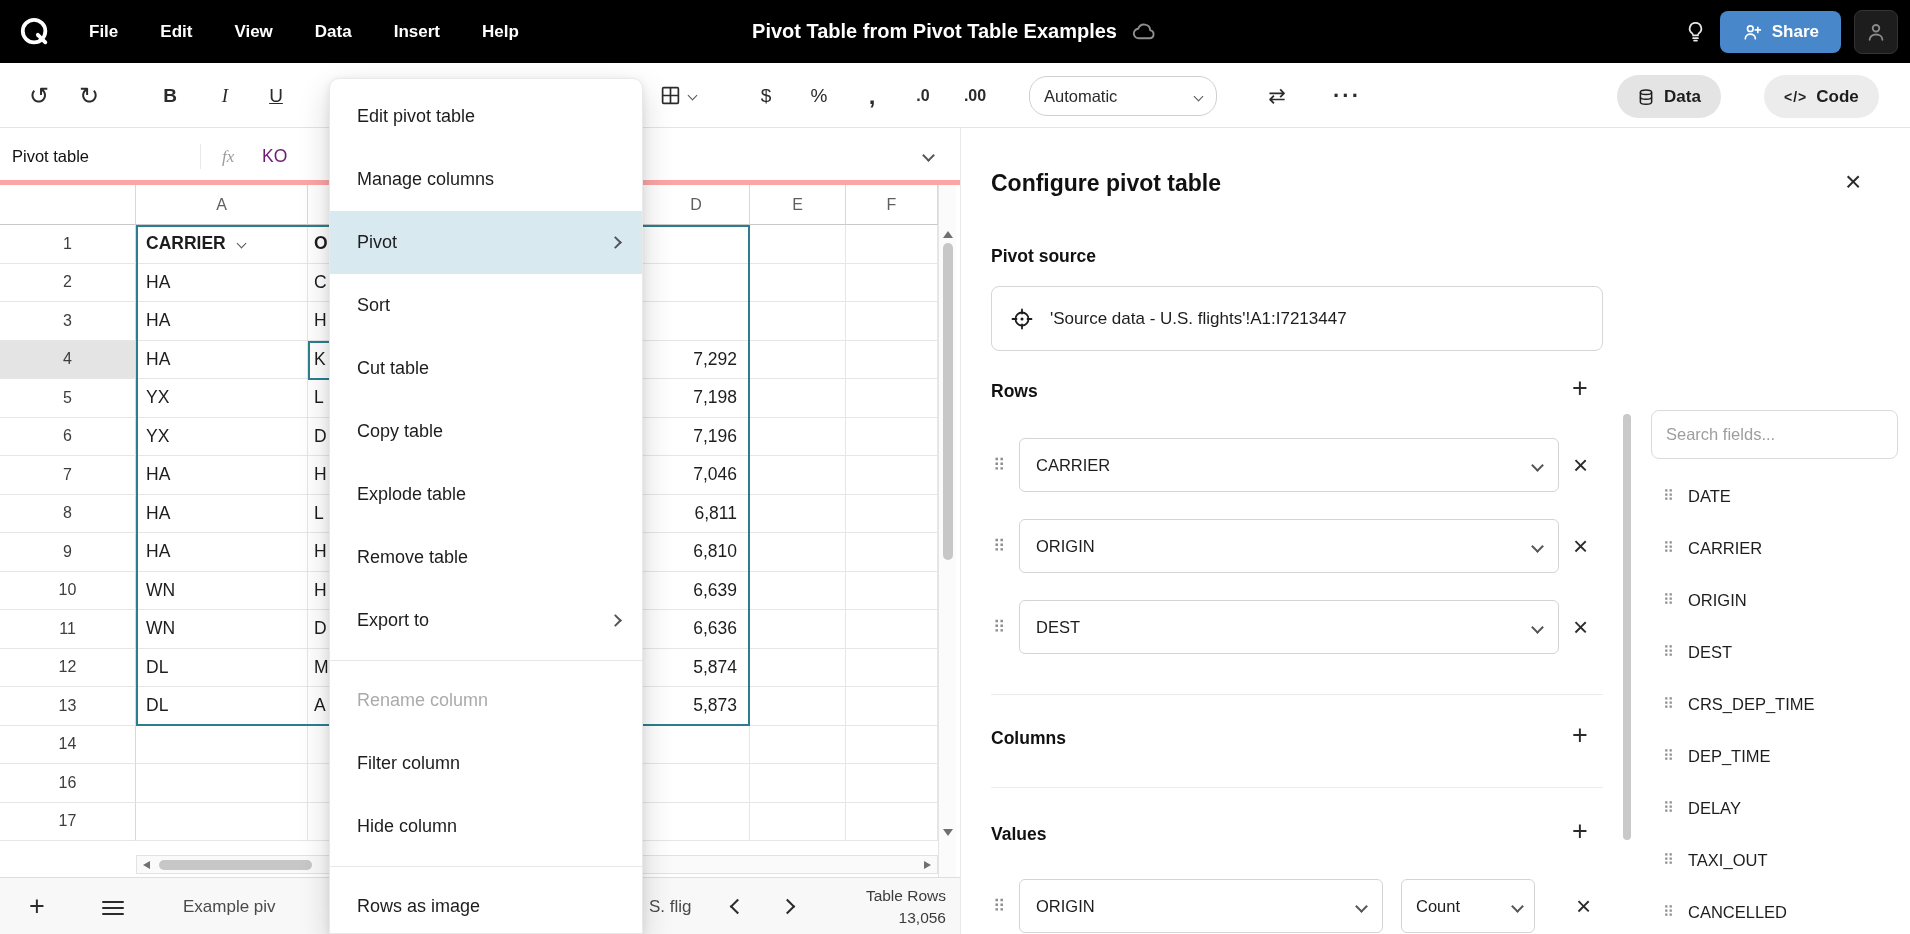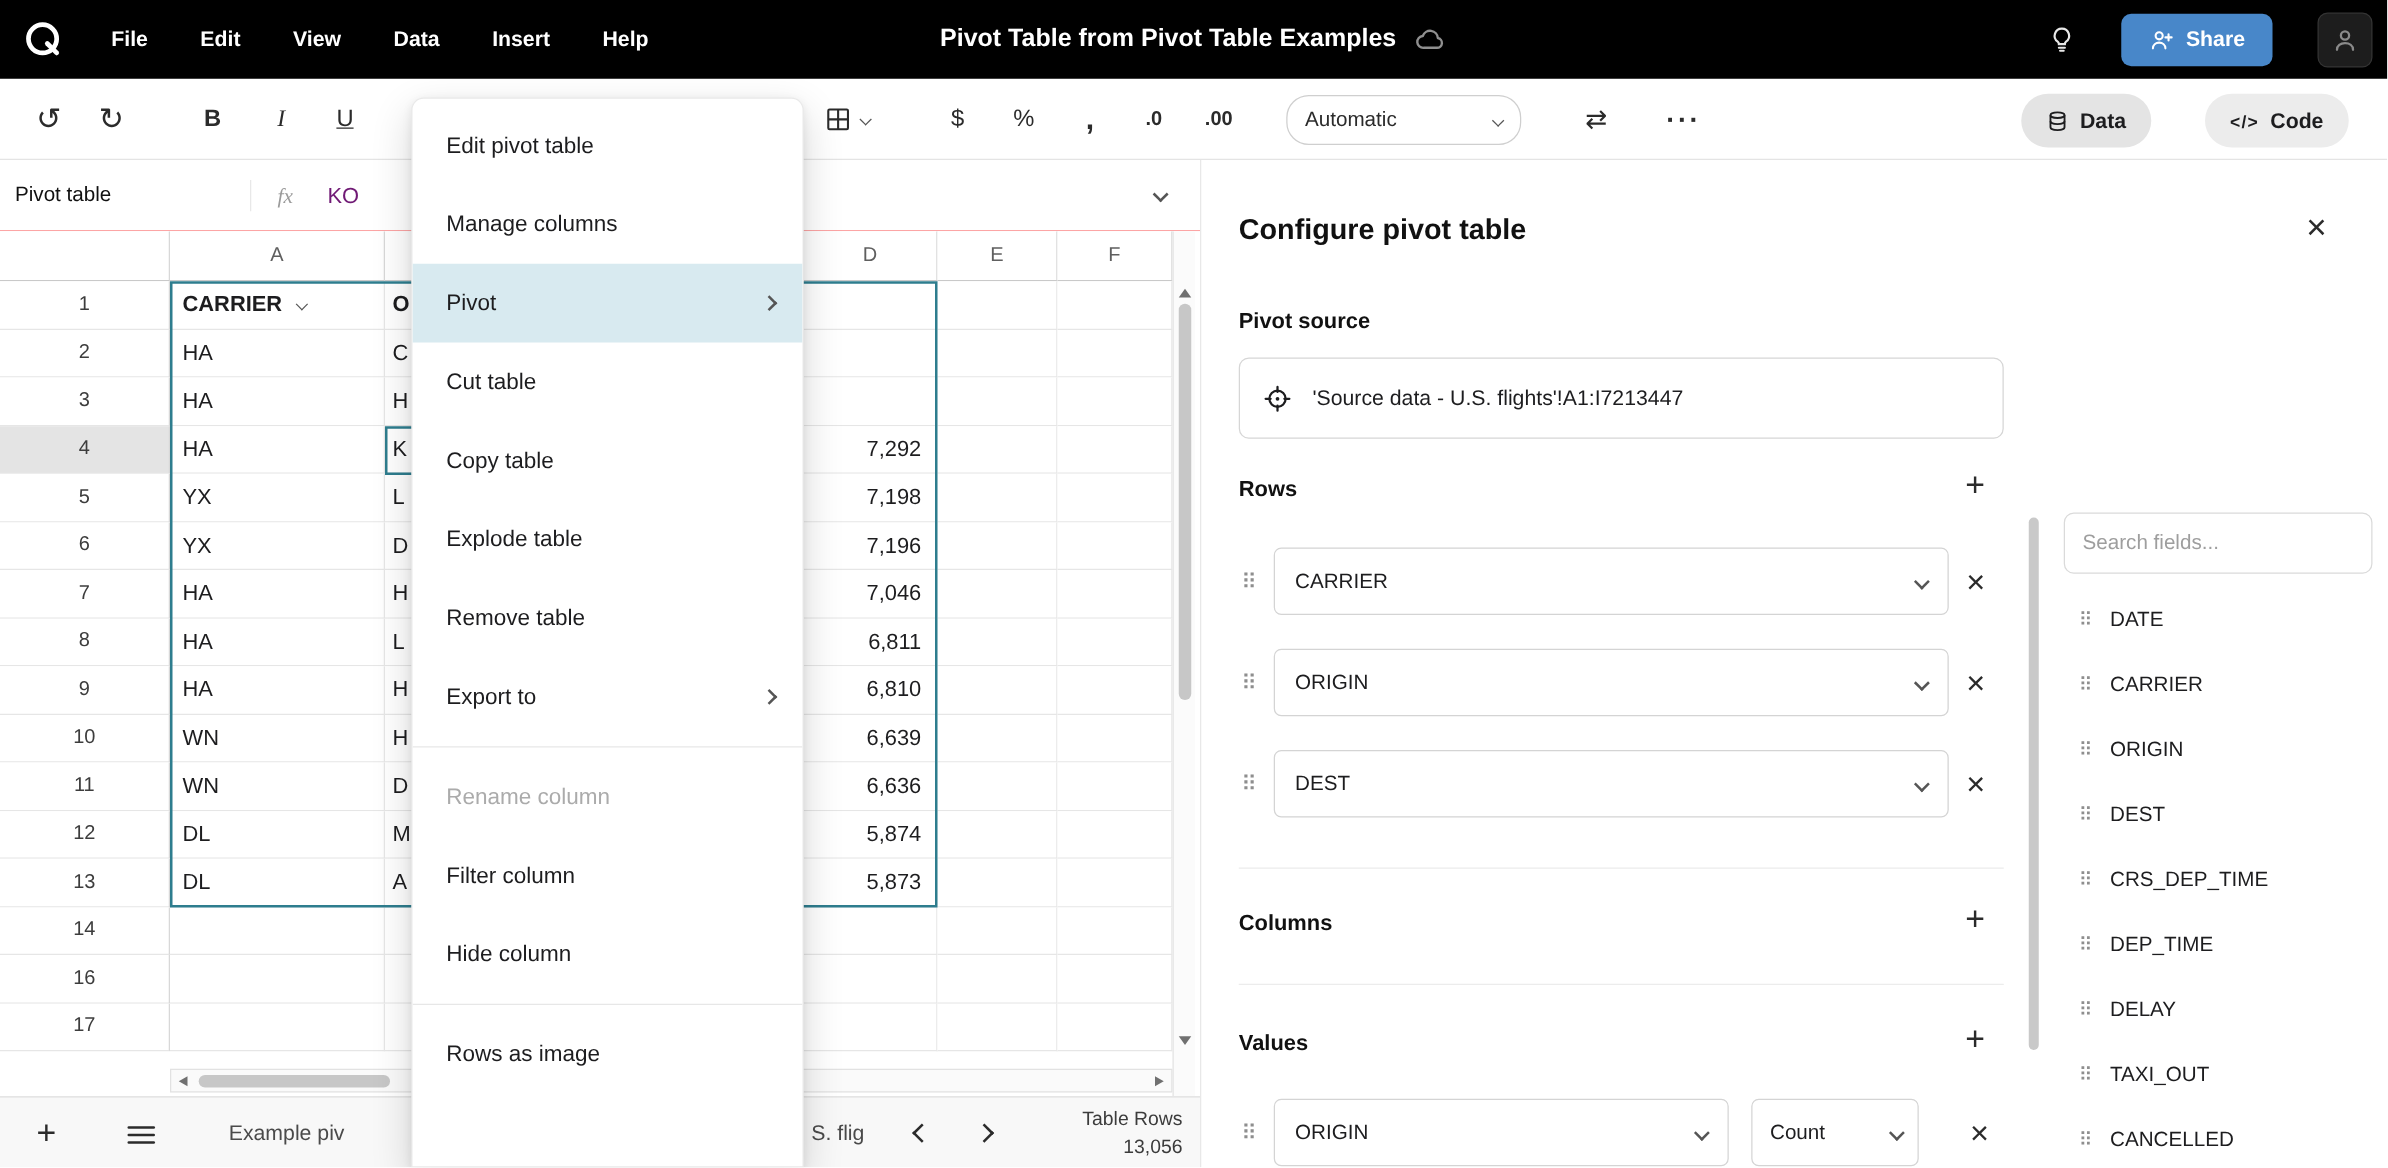--- a/index.html
+++ b/index.html
@@ -6,21 +6,21 @@
 body{font-family:"Liberation Sans",sans-serif;background:#fff;}
 .app{position:relative;width:1910px;height:934px;overflow:hidden;background:#fff;}
 
 
 .topbar{position:absolute;left:0;top:0;width:1910px;height:63px;background:#000;display:flex;align-items:center;color:#fff;z-index:80;}
 .logo{margin-left:18px;width:34px;height:34px;flex:none;display:flex;align-items:center;justify-content:center;}
 .tb-menus{display:flex;margin-left:16px;}
 .tb-menu{padding:0 21px;font-size:17px;font-weight:600;line-height:63px;cursor:default;}
 .tb-title-wrap{position:absolute;left:50%;transform:translateX(-50%);display:flex;align-items:center;gap:14px;}
 .tb-title{font-size:20px;font-weight:700;white-space:nowrap;}
-.tb-right{position:absolute;right:12px;display:flex;align-items:center;gap:36px;}
+.tb-right{position:absolute;right:12px;display:flex;align-items:center;gap:13px;}
 .share-btn{display:flex;align-items:center;gap:10px;background:#4887C9;color:#fff;font-size:17px;font-weight:600;height:42px;padding:0 22px;border-radius:8px;cursor:default;}
 .account-btn{width:44px;height:44px;border-radius:8px;background:#1d1d1d;border:1px solid #343434;display:flex;align-items:center;justify-content:center;}
 
 
 .toolbar{position:absolute;left:0;top:63px;width:1910px;height:65px;background:#fff;border-bottom:1px solid #E4E4E4;}
 .ti{position:absolute;top:63px;height:65px;display:flex;align-items:center;justify-content:center;color:#2b2b2b;cursor:default;}
 #t-undo{left:22px;width:34px;font-size:24px;}
 #t-redo{left:72px;width:34px;font-size:24px;}
 #t-bold{left:150px;width:40px;font-size:19px;font-weight:800;}
 #t-italic{left:205px;width:40px;font-size:19px;font-style:italic;font-family:"Liberation Serif",serif;}
@@ -35,21 +35,21 @@
 #t-swap{left:1255px;width:44px;font-size:21px;}
 #t-more{left:1322px;width:50px;font-size:22px;letter-spacing:2px;font-weight:700;}
 #t-data{left:1617px;top:75px;height:43px;}
 #t-code{left:1764px;top:75px;height:43px;}
 .pill{height:43px;border-radius:22px;display:flex;align-items:center;gap:9px;padding:0 20px;font-size:17px;font-weight:600;color:#1d1d1f;}
 .pill-dark{background:#E4E4E4;}
 .pill-light{background:#ECECEC;}
 .code-glyph{font-size:14px;font-weight:700;letter-spacing:1px;}
 
 
-.fbar{position:absolute;left:0;top:128px;width:960px;height:57px;background:#fff;border-bottom:1px solid #fca5a5;}
+.fbar{position:absolute;left:0;top:128px;width:960px;height:57px;background:#fff;border-bottom:5px solid #fca5a5;}
 .fb-name{position:absolute;left:12px;top:0;height:57px;display:flex;align-items:center;font-size:16.5px;color:#111;}
 .fb-sep{position:absolute;left:200px;top:16px;width:1px;height:25px;background:#E8E8E8;}
 .fb-fx{position:absolute;left:222px;top:0;height:57px;display:flex;align-items:center;font-style:italic;font-size:17px;color:#9b9b9b;font-family:"Liberation Serif",serif;}
 .fb-val{position:absolute;left:262px;top:0;height:57px;display:flex;align-items:center;font-size:17.5px;color:#701a75;}
 .fb-chev{position:absolute;left:924px;top:23px;}
 
 
 .grid{position:absolute;left:0;top:185px;width:960px;height:692px;overflow:hidden;background:#fff;}
 .ghead{display:flex;height:40px;}
 .gh{border-right:1px solid #D8D8D8;border-bottom:1px solid #C9C9C9;display:flex;align-items:center;justify-content:center;font-size:16px;color:#5f5f5f;background:#fff;flex:none;}
@@ -556,20 +556,23 @@
         <span class="mi-label">Edit pivot table</span>
       </div>
       <div class="mi">
         <span class="mi-label">Manage columns</span>
       </div>
       <div class="mi mi-hl">
         <span class="mi-label">Pivot</span>
         <span class="chev chev-r"></span>
       </div>
       <div class="mi">
+        <span class="mi-label">Sort</span>
+      </div>
+      <div class="mi">
         <span class="mi-label">Cut table</span>
       </div>
       <div class="mi">
         <span class="mi-label">Copy table</span>
       </div>
       <div class="mi">
         <span class="mi-label">Explode table</span>
       </div>
       <div class="mi">
         <span class="mi-label">Remove table</span>

